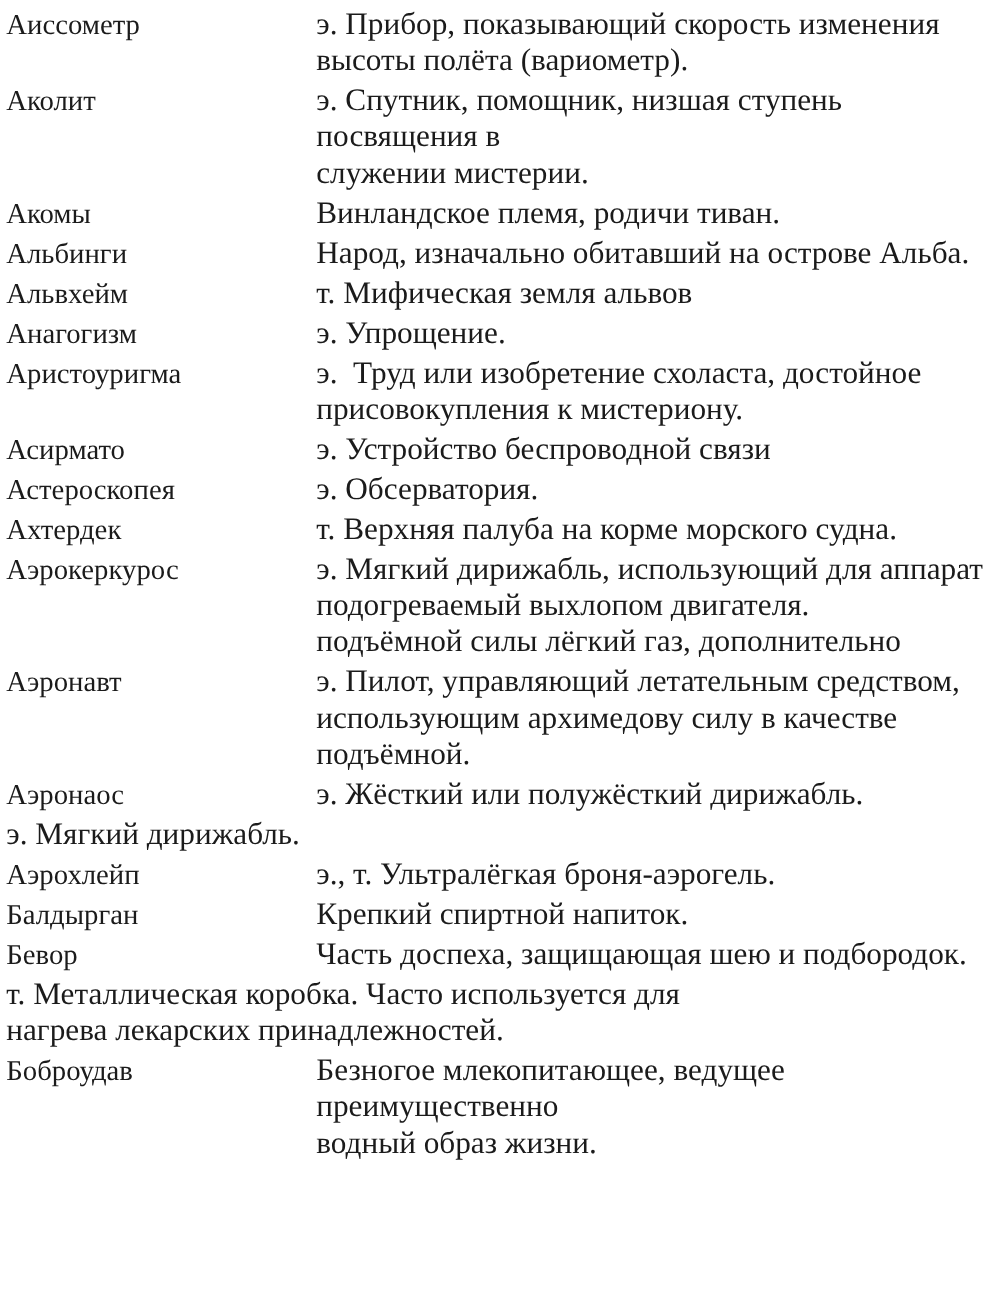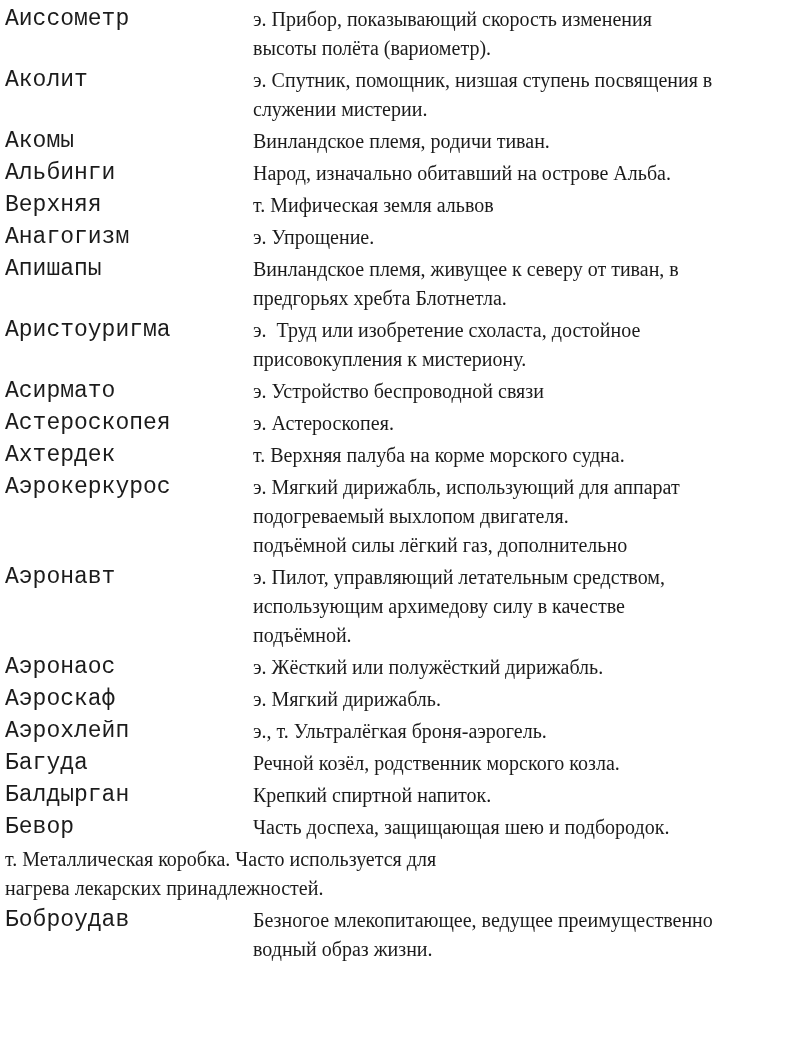--- a/index.html
+++ b/index.html
@@ -25,29 +25,28 @@
     display: flex;
     align-items: flex-start;
     margin-bottom: 3px;
   }
   .term {
     flex: 0 0 248px;
     width: 248px;
     font-size: 23px;
     line-height: 29px;
     white-space: nowrap;
-    font-family: Liberation Mono, monospace;
   }
   .def {
     flex: 1 1 auto;
     min-width: 0;
     width: 537px;
   }
   .def-line {
-    font-size: 20px;
+    font-size: 25px;
     line-height: 29px;
     white-space: pre-wrap; 
   }
 </style>
 </head>
 <body style="background: rgb(255, 255, 255); color: rgb(27, 27, 27);">
 
 <main class="page">
   <div id="rows">
   <div class="row">
@@ -74,61 +73,54 @@
   </div>
 
   <div class="row">
     <div class="term">Альбинги</div>
     <div class="def">
           <div class="def-line">Народ, изначально обитавший на острове Альба.</div>
         </div>
   </div>
 
   <div class="row">
-    <div class="term">Верхняя</div>
+    <div class="term">Альвхейм</div>
     <div class="def">
           <div class="def-line">т. Мифическая земля альвов</div>
         </div>
   </div>
 
   <div class="row">
     <div class="term">Анагогизм</div>
     <div class="def">
           <div class="def-line">э. Упрощение.</div>
         </div>
   </div>
 
-  <div class="row">
-    <div class="term">Апишапы</div>
-    <div class="def">
-          <div class="def-line">Винландское племя, живущее к северу от тиван, в</div>
-          <div class="def-line">предгорьях хребта Блотнетла.</div>
-        </div>
-  </div>
 
   <div class="row">
     <div class="term">Аристоуригма</div>
     <div class="def">
           <div class="def-line">э.  Труд или изобретение схоласта, достойное</div>
           <div class="def-line">присовокупления к мистериону.</div>
         </div>
   </div>
 
   <div class="row">
     <div class="term">Асирмато</div>
     <div class="def">
           <div class="def-line">э. Устройство беспроводной связи</div>
         </div>
   </div>
 
 
   <div class="row">
     <div class="term">Астероскопея</div>
     <div class="def">
-          <div class="def-line">э. Астероскопея.</div>
+          <div class="def-line">э. Обсерватория.</div>
         </div>
   </div>
 
   <div class="row">
     <div class="term">Ахтердек</div>
     <div class="def">
           <div class="def-line">т. Верхняя палуба на корме морского судна.</div>
         </div>
   </div>
 
@@ -151,39 +143,32 @@
   </div>
 
   <div class="row">
     <div class="term">Аэронаос</div>
     <div class="def">
           <div class="def-line">э. Жёсткий или полужёсткий дирижабль.</div>
         </div>
   </div>
 
   <div class="row">
-    <div class="term">Аэроскаф</div>
     <div class="def">
           <div class="def-line">э. Мягкий дирижабль.</div>
         </div>
   </div>
 
   <div class="row">
     <div class="term">Аэрохлейп</div>
     <div class="def">
           <div class="def-line">э., т. Ультралёгкая броня-аэрогель.</div>
         </div>
   </div>
 
-  <div class="row">
-    <div class="term">Багуда</div>
-    <div class="def">
-          <div class="def-line">Речной козёл, родственник морского козла.</div>
-        </div>
-  </div>
 
   <div class="row">
     <div class="term">Балдырган</div>
     <div class="def">
           <div class="def-line">Крепкий спиртной напиток.</div>
         </div>
   </div>
 
   <div class="row">
     <div class="term">Бевор</div>

